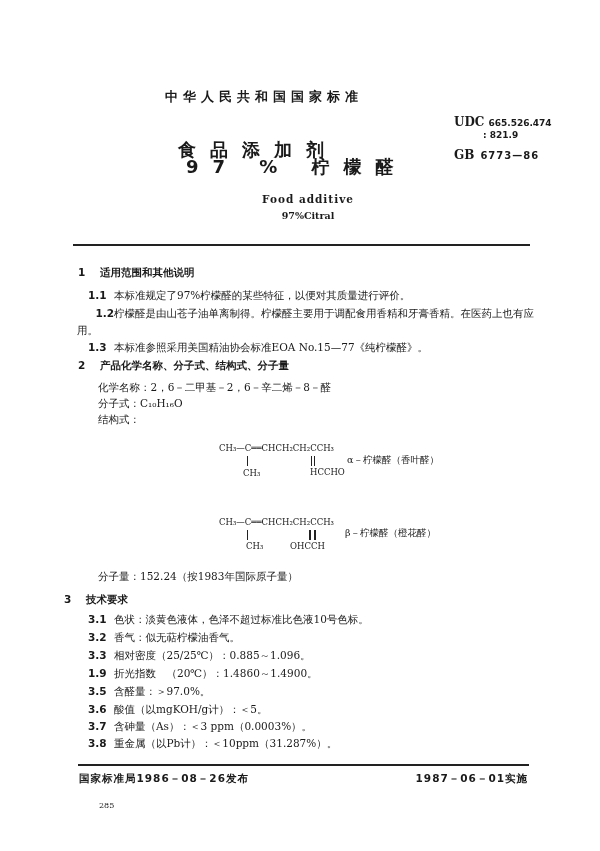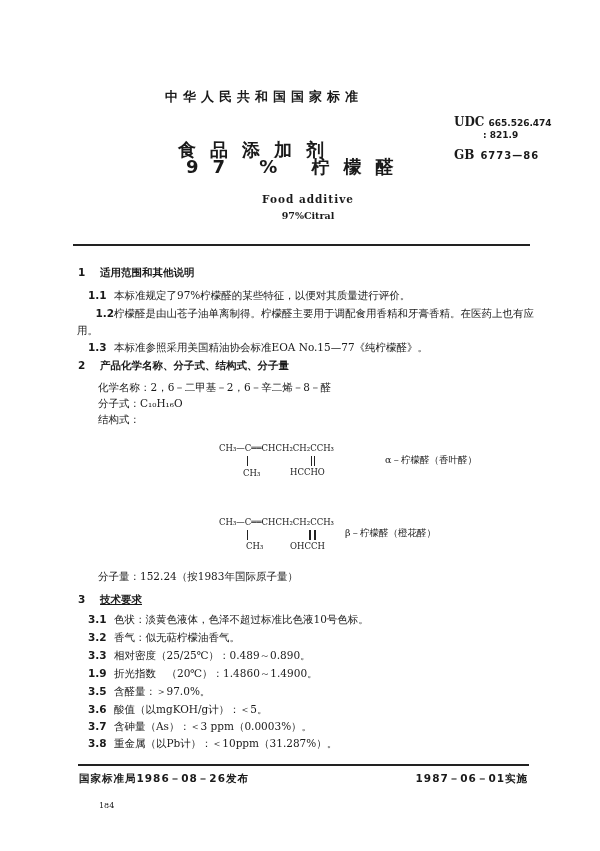--- a/index.html
+++ b/index.html
@@ -70,57 +70,57 @@
 <div class="abs para" style="left:98px; top:397px;">
   <span>分子式：</span><span>C₁₀H₁₆O</span>
 </div>
 <div class="abs para" style="left:98px; top:413px;">结构式：</div>
 
 <div class="abs chem" style="left:219px; top:443px;">CH₃—C══CHCH₂CH₂CCH₃</div>
 <div class="vbar" style="left:247px; top:456px; height:10px;"></div>
 <div class="vbar" style="left:311px; top:456px; height:10px;"></div>
 <div class="vbar" style="left:314px; top:456px; height:10px;"></div>
 <div class="abs chem" style="left:243px; top:468px;">CH₃</div>
-<div class="abs chem" style="left:290px; top:467px;">HCCHO</div>
-<div class="abs chem-label" style="left:347px; top:454px;margin-left:38px;">α－柠檬醛（香叶醛）</div>
+<div class="abs chem" style="left:310px; top:467px;">HCCHO</div>
+<div class="abs chem-label" style="left:347px; top:454px;">α－柠檬醛（香叶醛）</div>
 
 <div class="abs chem" style="left:219px; top:517px;">CH₃—C══CHCH₂CH₂CCH₃</div>
 <div class="vbar" style="left:247px; top:530px; height:10px;"></div>
 <div class="vbar" style="left:309px; top:530px; height:10px; width:2px;"></div>
 <div class="vbar" style="left:314px; top:530px; height:10px; width:2px;"></div>
 <div class="abs chem" style="left:246px; top:541px;">CH₃</div>
 <div class="abs chem" style="left:290px; top:541px;">OHCCH</div>
 <div class="abs chem-label" style="left:345px; top:527px;">β－柠檬醛（橙花醛）</div>
 
 <div class="abs para" style="left:98px; top:570px;">分子量：152.24（按1983年国际原子量）</div>
 
-<div class="abs sec" style="left:78px; top:593px;text-decoration:underline;">
+<div class="abs sec" style="left:64px; top:593px;">
   <span class="n">3</span><span>技术要求</span>
 </div>
 <div class="abs para" style="left:88px; top:613px;">
   <span class="n">3.1</span><span>色状：淡黄色液体，色泽不超过标准比色液10号色标。</span>
 </div>
 <div class="abs para" style="left:88px; top:631px;">
   <span class="n">3.2</span><span>香气：似无萜柠檬油香气。</span>
 </div>
 <div class="abs para" style="left:88px; top:649px;">
-  <span class="n">3.3</span><span>相对密度（25/25℃）：0.489～0.890。</span>
+  <span class="n">3.3</span><span>相对密度（25/25℃）：0.885～1.096。</span>
 </div>
 <div class="abs para" style="left:88px; top:667px;">
   <span class="n">1.9</span><span>折光指数　（20℃）：1.4860～1.4900。</span>
 </div>
 <div class="abs para" style="left:88px; top:685px;">
   <span class="n">3.5</span><span>含醛量：＞97.0%。</span>
 </div>
 <div class="abs para" style="left:88px; top:703px;">
   <span class="n">3.6</span><span>酸值（以mgKOH/g计）：＜5。</span>
 </div>
 <div class="abs para" style="left:88px; top:720px;">
   <span class="n">3.7</span><span>含砷量（As）：＜3 ppm（0.0003%）。</span>
 </div>
 <div class="abs para" style="left:88px; top:737px;">
   <span class="n">3.8</span><span>重金属（以Pb计）：＜10ppm（31.287%）。</span>
 </div>
 
 <div class="rule" style="top:764px; left:78px; width:451px;"></div>
 <div class="abs foot" style="left:79px; top:772px;">国家标准局1986－08－26发布</div>
 <div class="abs foot" style="right:72px; top:772px;margin-left:8px;">1987－06－01实施</div>
-<div class="abs pageno" style="left:99px; top:801px;">184</div>
+<div class="abs pageno" style="left:99px; top:801px;">285</div>
 
 </body></html>

